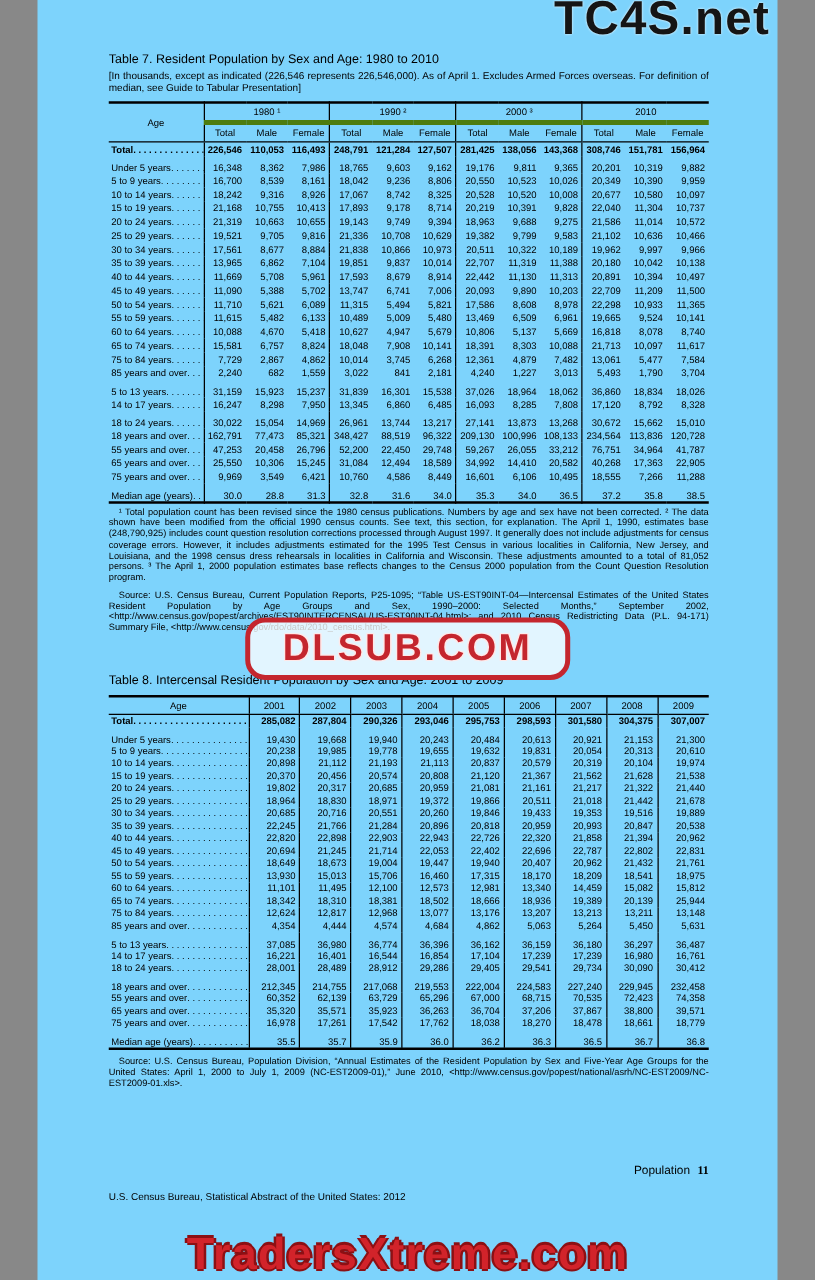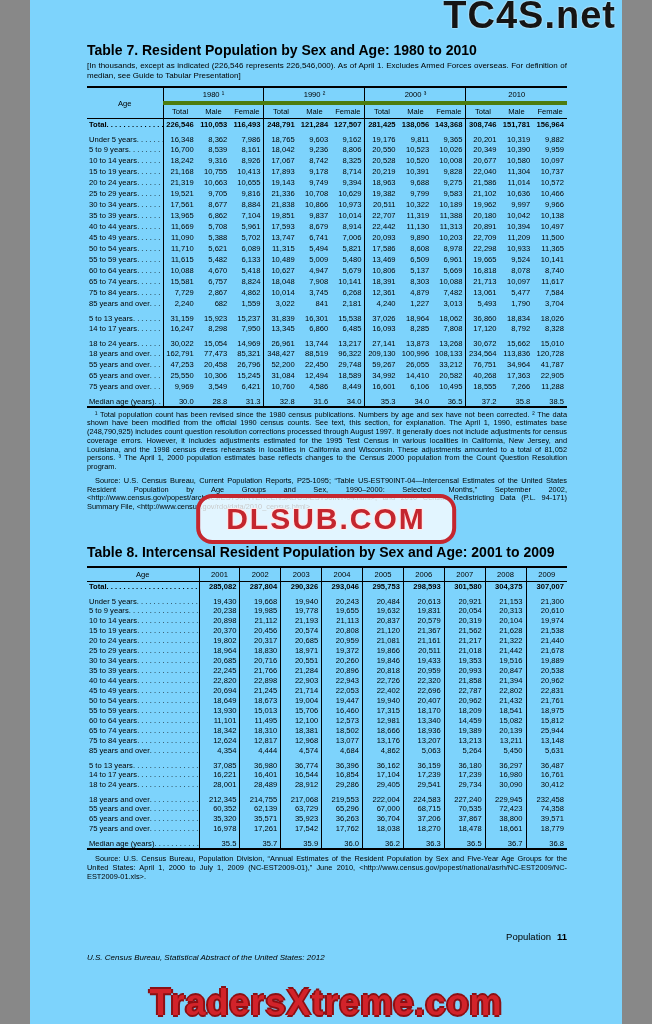--- a/index.html
+++ b/index.html
@@ -12,21 +12,21 @@
   .wm-top { position:absolute; top:-6px; right:6px; font-size:38px; font-weight:bold; letter-spacing:1px; color:#151515; text-shadow:0 0 2px #fff; z-index:5; }
   .wm-mid { position:absolute; top:494px; left:50%; transform:translateX(-50%); z-index:6;
             border:4px solid #c4262e; border-radius:16px; padding:4px 26px; background:rgba(255,255,255,0.78);
             color:#c4262e; font-size:30px; font-weight:bold; letter-spacing:2px;
             text-shadow:-1px -1px 0 #ffe8e8, 1px -1px 0 #ffe8e8, -1px 1px 0 #ffe8e8, 1px 1px 0 #ffe8e8; }
   .wm-bottom { position:absolute; bottom:0px; left:0; right:0; text-align:center; z-index:6;
                font-size:36px; font-weight:bold; color:#d2232a; letter-spacing:1px;
                text-shadow:-2px 0 0 #8c1014, 2px 0 0 #8c1014, 0 -2px 0 #8c1014, 0 2px 0 #8c1014; }
 
   
-  .t-title { font-size:14px; font-weight:bold; margin-top:42px; }
+  .t-title { font-size:10px; font-weight:normal; margin-top:42px; }
   .t8-title { margin-top:32px; }
   .t-note { font-size:8px; line-height:9.6px; margin-top:3px; text-align:justify; }
 
   
   .table-wrap { margin-top:6px; }
   .table-wrap table { width:100%; border-collapse:collapse; table-layout:fixed; border-top:2px solid #000; border-bottom:2px solid #000; }
   th { font-weight:normal; }
   .t7 table { font-size:7.6px; }
   .t8 table { font-size:7.6px; }
   .t7 .age-th { width:76px; }
@@ -44,22 +44,22 @@
   .leader { flex:1 1 auto; overflow:hidden; white-space:nowrap; }
   tr.bold td { font-weight:bold; }
   tr.gap td { padding-top:5px; }
 
   
   .footnote { font-size:7.4px; line-height:8.7px; margin-top:3px; text-align:justify; text-indent:8px; }
   .source { font-size:7.4px; line-height:8.9px; margin-top:5px; text-align:justify; text-indent:8px; }
 
   
   .population-label { position:absolute; right:55px; bottom:82px; font-size:9.5px; }
-  .population-label .pgnum { font-weight:bold; margin-left:6px; }
-  .footer-line { position:absolute; left:57px; bottom:62px; font-size:8px;font-style:italic; }
+  .population-label .pgnum { font-weight:bold; margin-left:6px;font-family:Liberation Serif, serif; }
+  .footer-line { position:absolute; left:57px; bottom:62px; font-size:8px; }
 </style>
 </head>
 <body>
 
 <div class="page">
 
   <div class="wm-top">TC4S.net</div>
 
   <div class="content">
     <h1 class="t-title">Table 7. Resident Population by Sex and Age: 1980 to 2010</h1>

